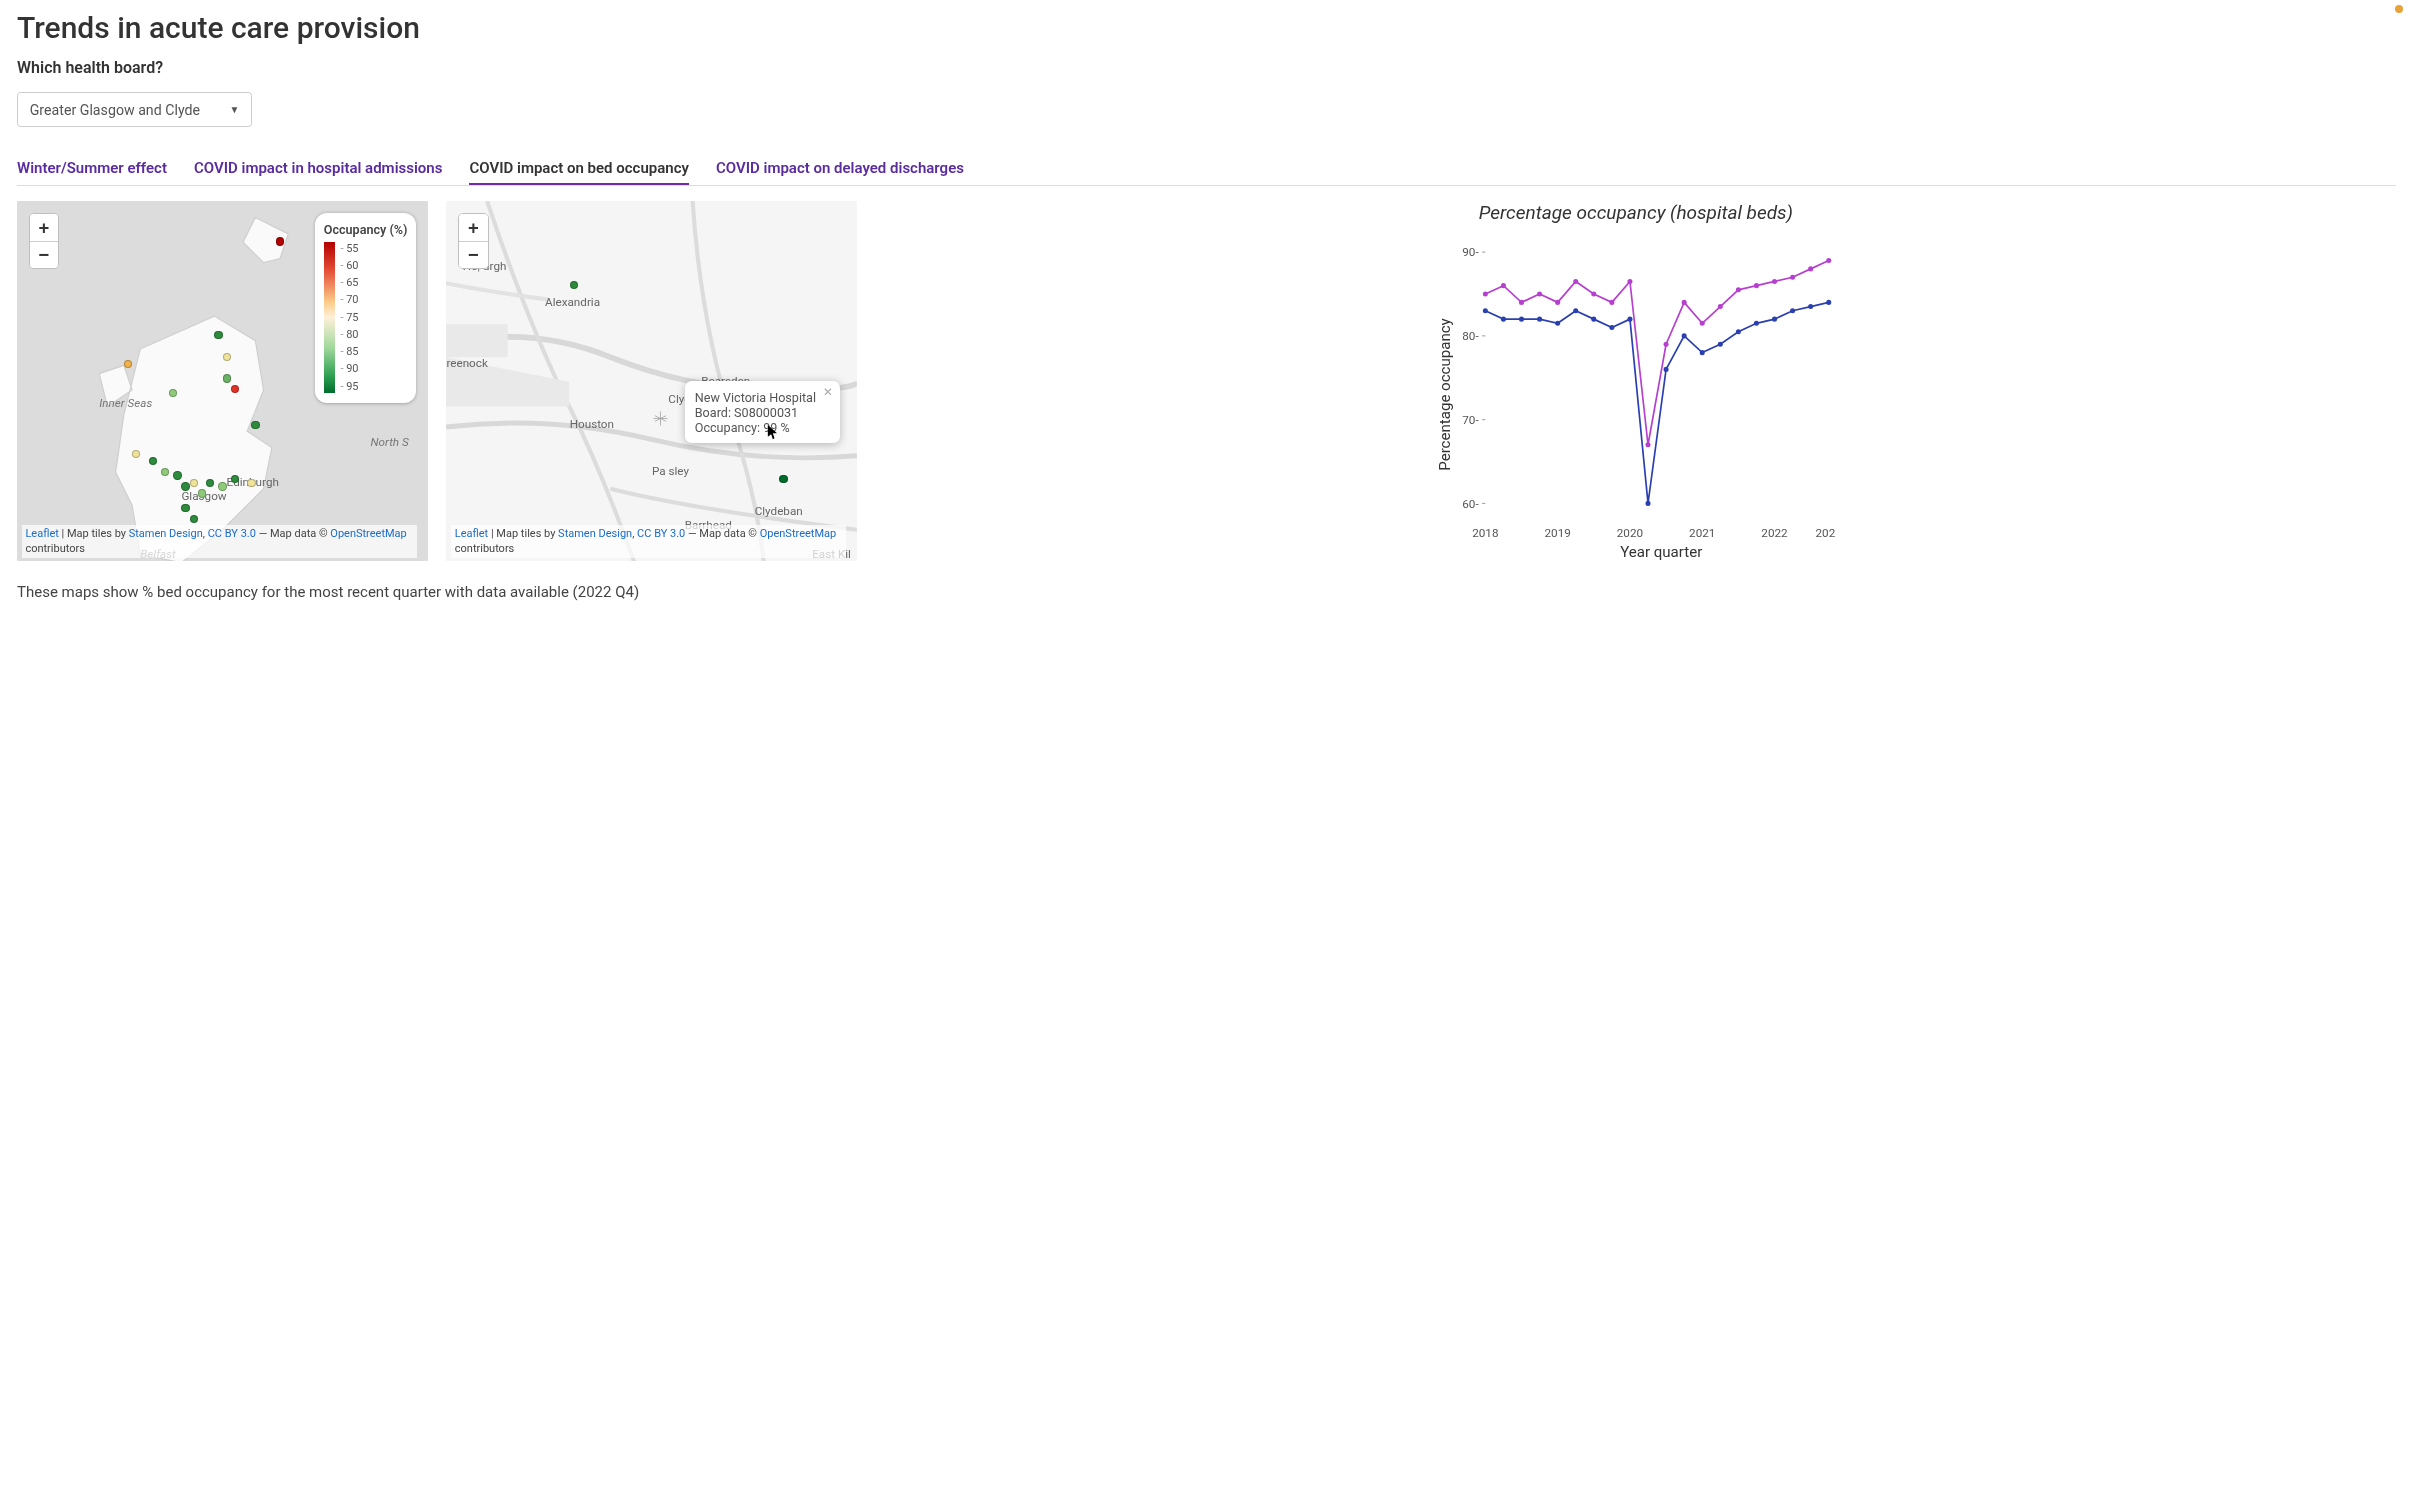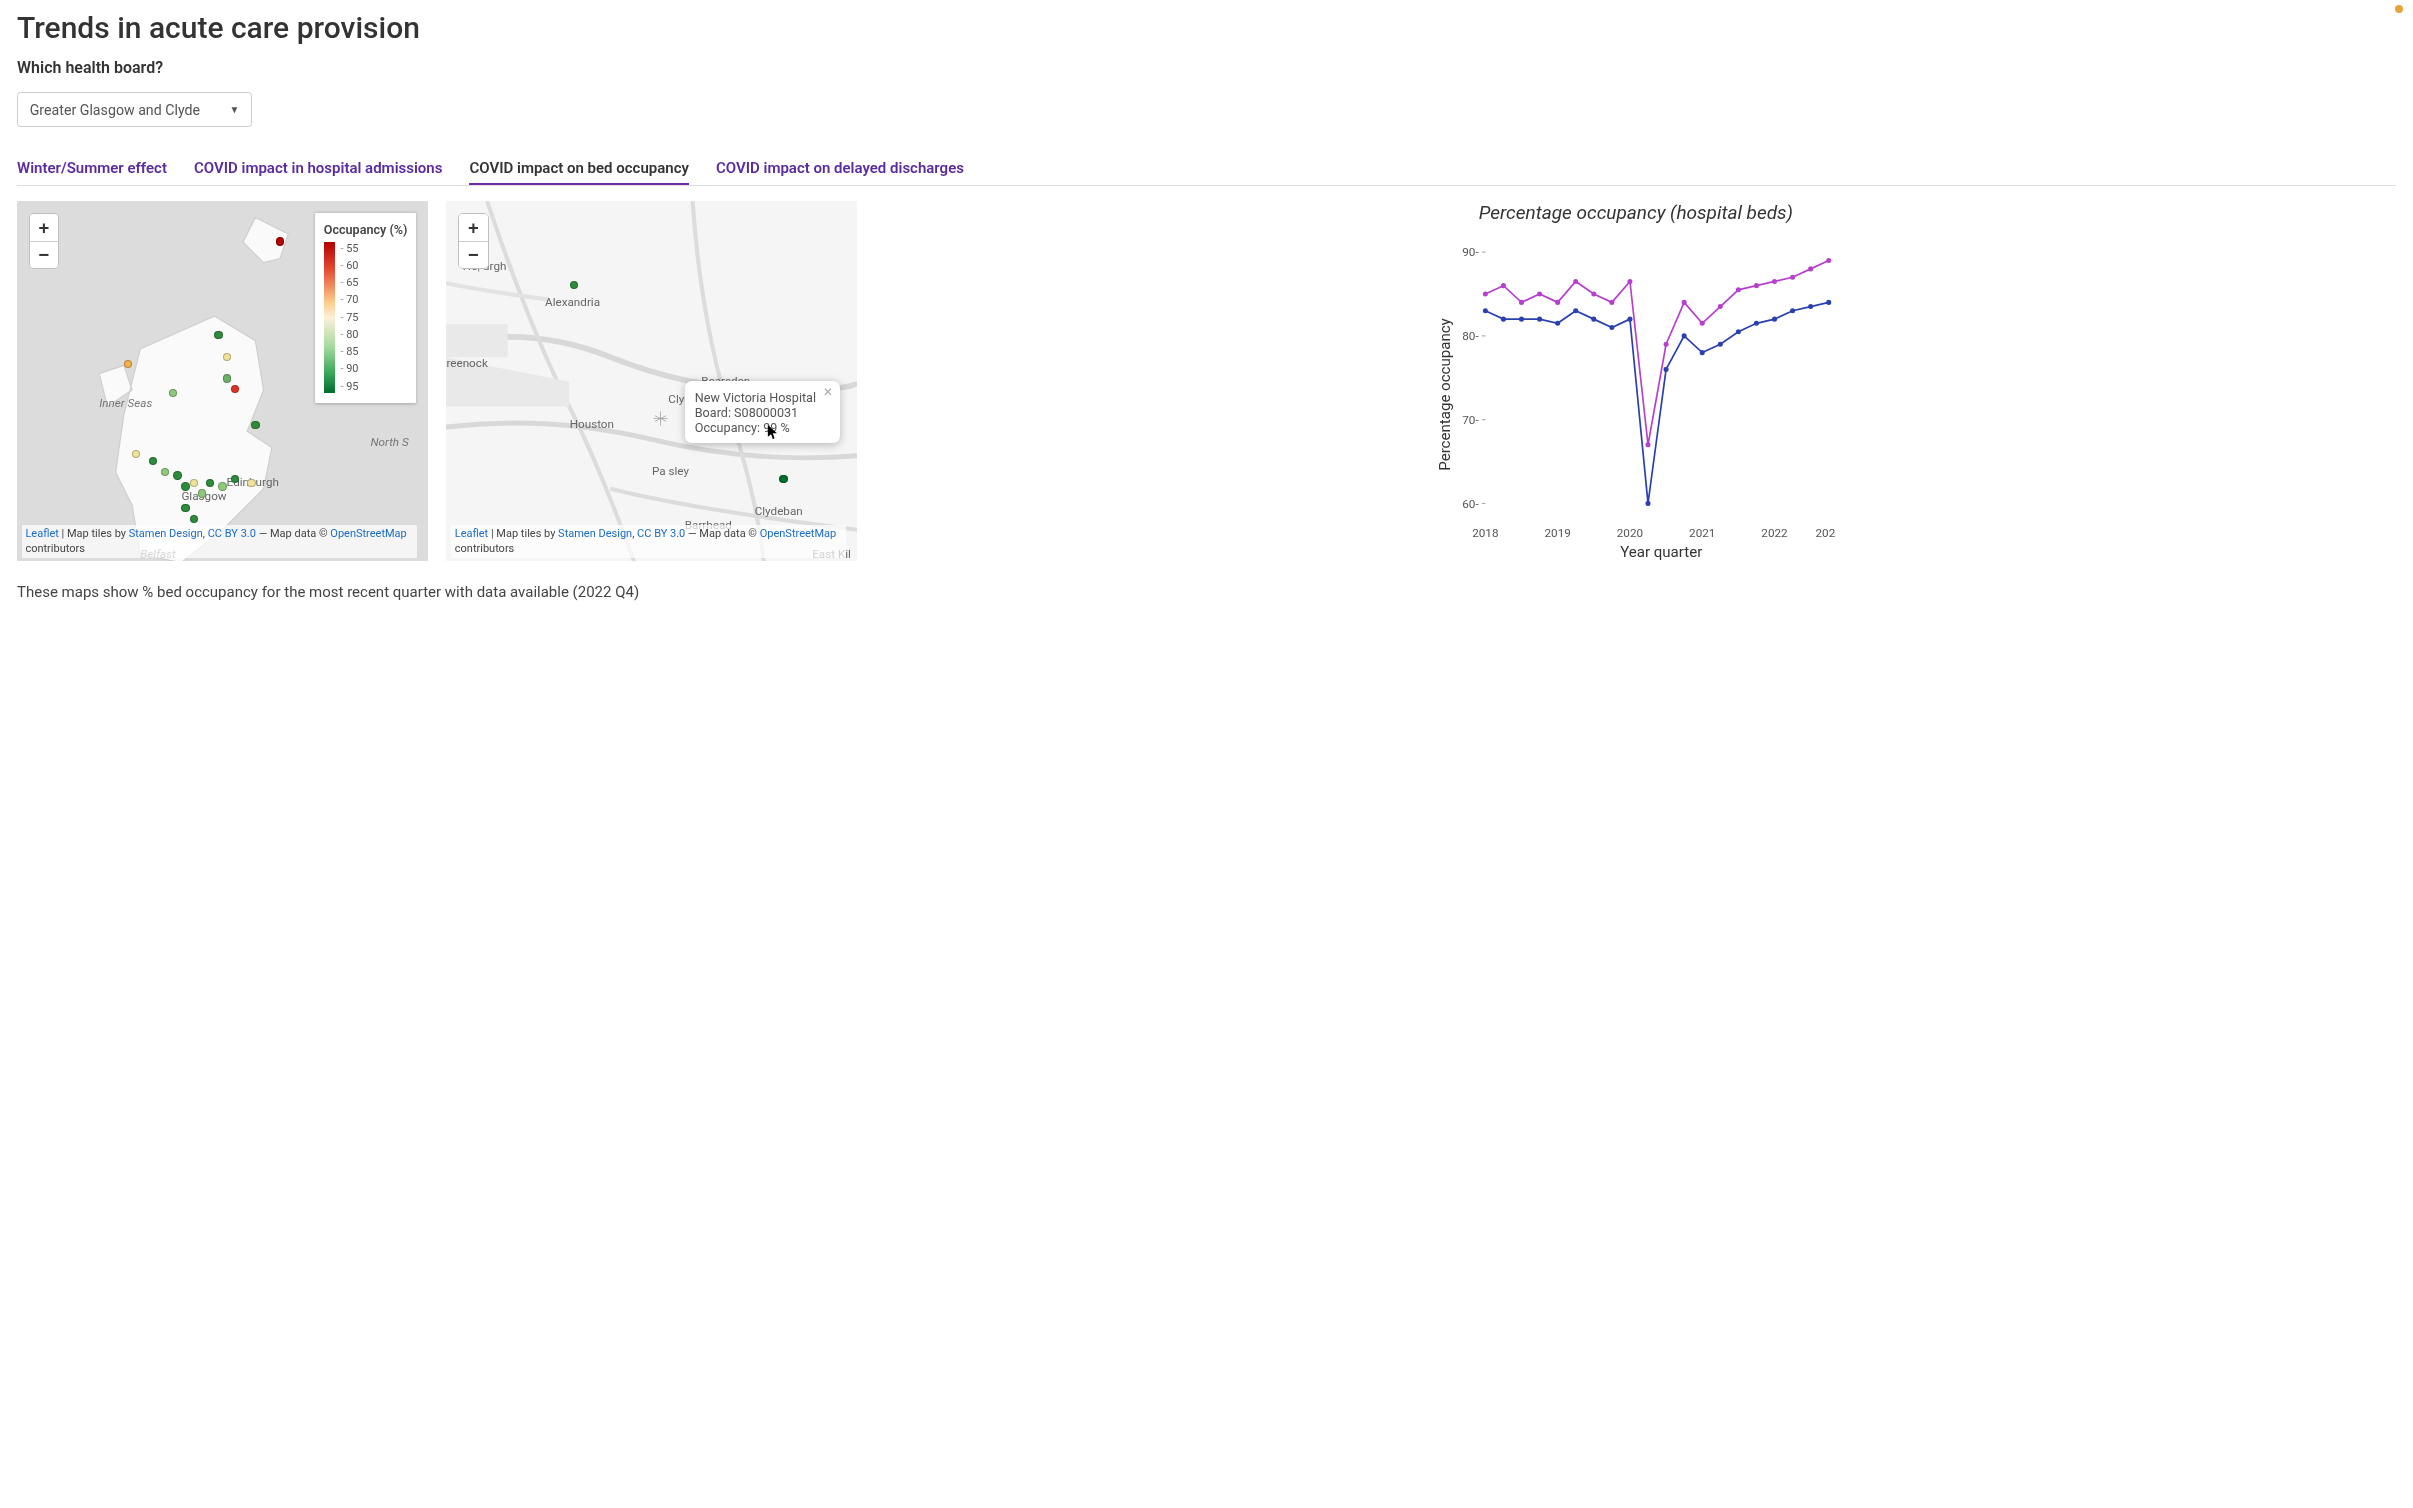--- a/index.html
+++ b/index.html
@@ -37,21 +37,21 @@
     border: 1.7px solid #bfbfbf; border-radius: 5px; overflow: hidden;
     background:#fff; z-index: 10;
   }
   .zoom-ctrl button {
     width: 28.5px; height: 27px; background:#fff; border:none;
     font-size: 18.4px; font-weight: 700; color:#333; cursor:pointer;
   }
   .zoom-ctrl button + button { border-top: 0.8px solid #ccc; }
   .legend-box {
     position: absolute; top: 11.7px; right: 11.7px; width: 101px;
-    background: #fff; border-radius: 1px;
+    background: #fff; border-radius: 12px;
     box-shadow: 0 0.8px 3.4px rgba(0,0,0,.25);
     padding: 8.4px 8.4px 10px; z-index: 10;
   }
   .legend-title { font-weight: 600; font-size: 12.6px; color:#444; margin-bottom: 5px; }
   .legend-body { display:flex; align-items:stretch; }
   .legend-bar {
     width: 11.7px; height: 151px;
     background: linear-gradient(to bottom, #b30000 0%, #e34a33 18%, #fdcc8a 40%, #fef0d9 50%, #a1d99b 70%, #31a354 88%, #006d2c 100%);
   }
   .legend-ticks {

